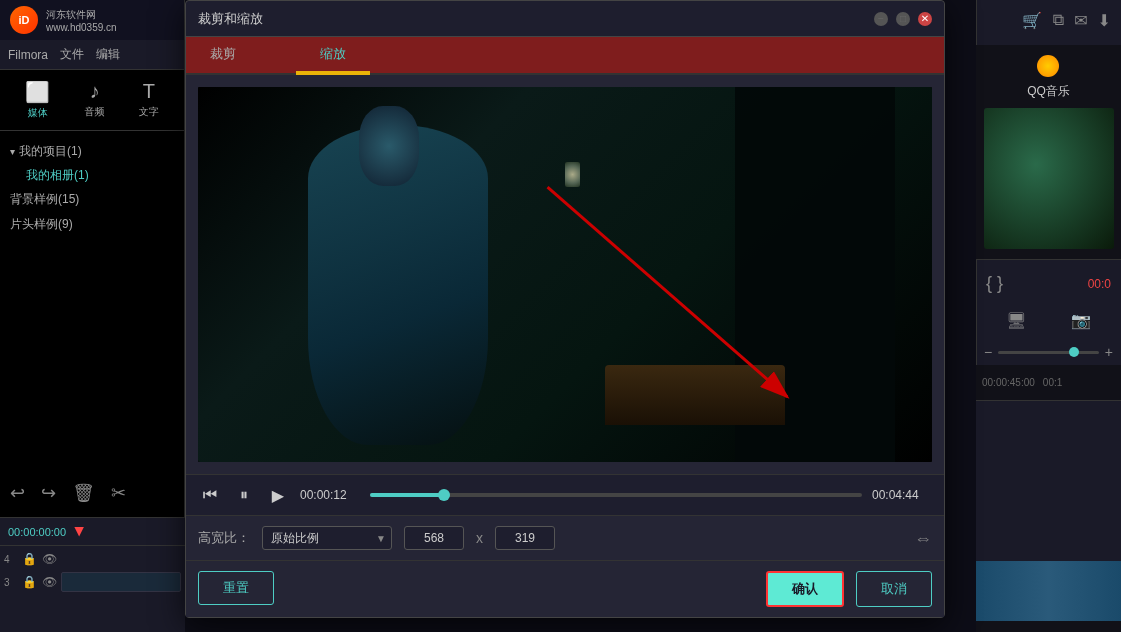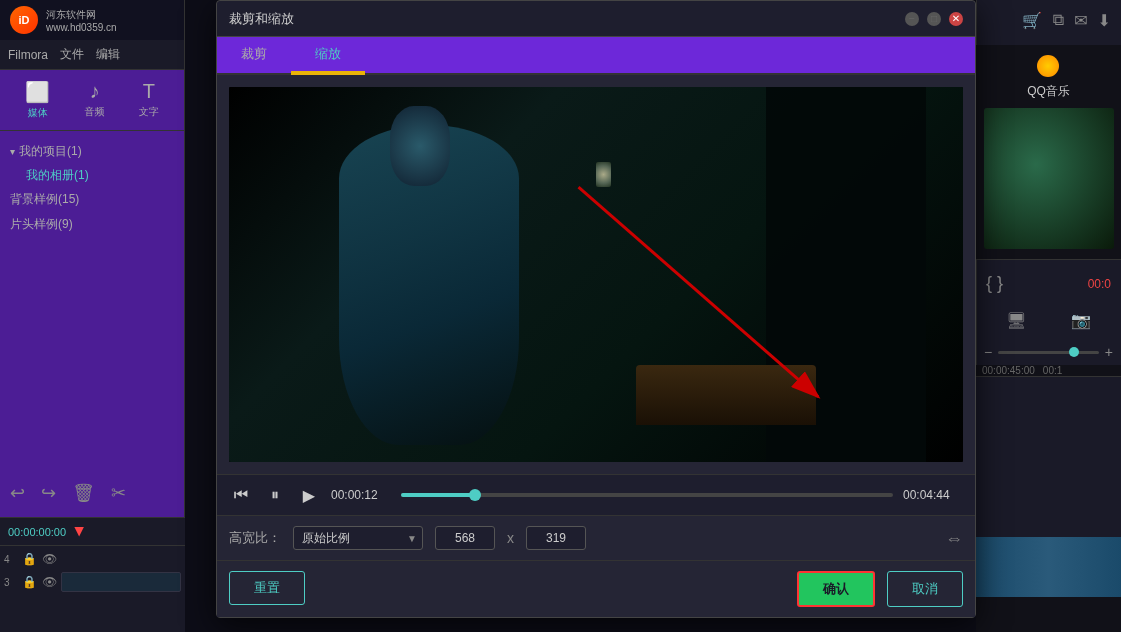--- a/index.html
+++ b/index.html
@@ -12,21 +12,21 @@
       position: relative;
     }
 
     
     .sidebar {
       position: absolute;
       left: 0;
       top: 0;
       width: 185px;
       height: 632px;
-      background: #4c1d95;
+      background: #000000;
       border-right: 1px solid #333;
     }
 
     .sidebar-logo {
       display: flex;
       align-items: center;
       padding: 8px 10px;
       background: #111120;
       height: 40px;
     }
@@ -309,21 +309,21 @@
       position: absolute;
       top: 365px;
       right: 0;
       width: 145px;
       height: 270px;
       background: #111118;
     }
     .right-timeline-header {
       display: flex;
       gap: 8px;
-      padding: 0 6px;
+      padding: 12px 6px;
       font-size: 10px;
       color: #666;
       border-bottom: 1px solid #333;
     }
     .right-timeline-body {
       height: 220px;
       background: #1a1a28;
       position: relative;
     }
     .rt-strip {
@@ -339,21 +339,21 @@
     
     .modal-overlay {
       position: absolute;
       top: 0;
       left: 185px;
       width: calc(100% - 185px - 145px);
       height: 100%;
       background: rgba(0,0,0,0.5);
       display: flex;
       align-items: flex-start;
-      justify-content: flex-end;
+      justify-content: flex-start;
       padding-top: 0;
     }
 
     
     .dialog {
       width: 760px;
       background: #252535;
       border: 1px solid #444;
       border-radius: 4px;
       box-shadow: 0 8px 32px rgba(0,0,0,0.7);
@@ -386,22 +386,23 @@
       display: flex; align-items: center; justify-content: center;
       font-size: 10px;
       color: #666;
     }
     .dialog-ctrl-min { background: #555; }
     .dialog-ctrl-max { background: #555; }
     .dialog-ctrl-close { background: #cc4444; color: white; }
 
     .dialog-tabs {
       display: flex;
-      background: #6d28d9;
+      background: #7f1d1d;
       border-bottom: 2px solid #333;
+      gap: 36px;
     }
     .dialog-tab {
       padding: 8px 24px;
       color: #aaa;
       font-size: 13px;
       cursor: pointer;
       border-bottom: 2px solid transparent;
       margin-bottom: -2px;
     }
     .dialog-tab.active {
@@ -555,21 +556,21 @@
       background: transparent;
       border: 1px solid #4ecdc4;
       color: #4ecdc4;
       padding: 7px 24px;
       font-size: 13px;
       border-radius: 3px;
       cursor: pointer;
       font-family: 'Microsoft YaHei', Arial, sans-serif;
     }
     .btn-confirm {
-      background: #22c55e;
+      background: #5eead4;
       border: 2px solid #ff3333;
       color: #1a1a28;
       padding: 7px 24px;
       font-size: 13px;
       border-radius: 3px;
       cursor: pointer;
       font-weight: bold;
       font-family: 'Microsoft YaHei', Arial, sans-serif;
     }
     .btn-cancel {

